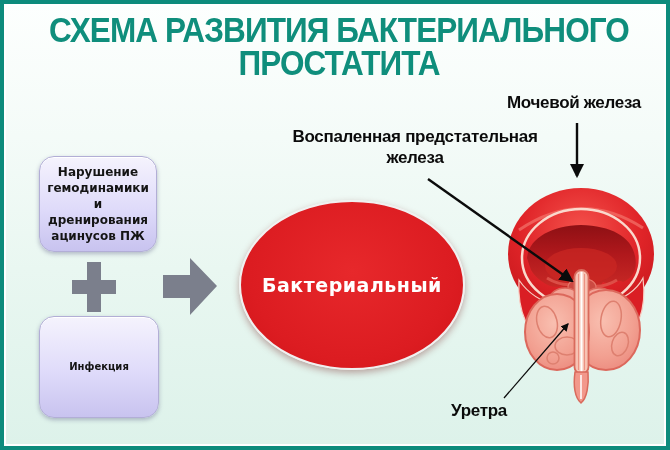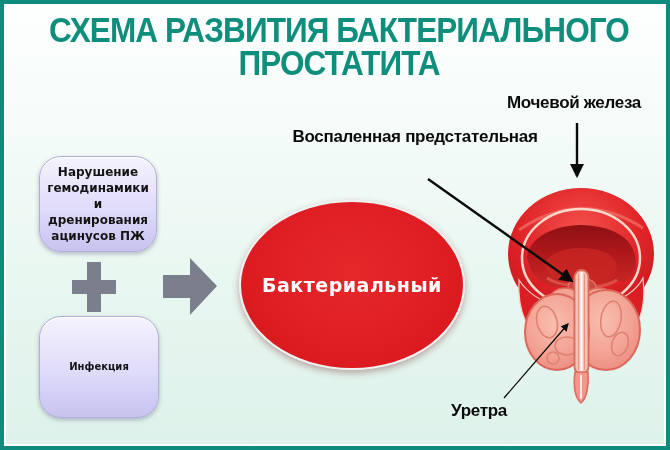--- a/index.html
+++ b/index.html
@@ -11,21 +11,21 @@
     font-family:"Liberation Sans",sans-serif;
   }
   
   .title{
     position:absolute;top:9px;left:0;width:670px;text-align:center;
     color:#0f8e7c;font-weight:bold;font-size:35px;line-height:33px;
     letter-spacing:-1px;transform:scaleX(.9);transform-origin:50% 0;
   }
   
   .cause-box{
-    position:absolute;border-radius:22px;
+    position:absolute;border-radius:15px;
     background:linear-gradient(180deg,#f5f3fd 0%,#dfdbfa 55%,#c8c3ef 100%);
     border:1px solid #b2aed6;
     box-shadow:0 2px 4px rgba(90,90,130,.4), inset 0 1px 0 #ffffff;
     display:flex;align-items:center;justify-content:center;text-align:center;
     font-family:"DejaVu Sans",sans-serif;font-weight:bold;color:#141414;
   }
   .box1{left:35px;top:152px;width:118px;height:96px;font-size:12px;line-height:16px;padding:2px 6px;box-sizing:border-box;}
   .box2{left:35px;top:312px;width:118px;height:100px;font-size:10px;line-height:18px;}
   .plus{position:absolute;left:68px;top:258px;width:44px;height:50px;}
   .plus .h{position:absolute;left:0;top:18px;width:44px;height:14px;background:#7b7f8c;}
@@ -140,20 +140,21 @@
         <path d="M 86,200 C 84,214 86,226 92,231 C 98,226 100,213 99,200 Z" fill="#f2988b" stroke="#d96a5c" stroke-width="1.5"></path>
         <line x1="92" y1="203" x2="92" y2="227" stroke="#ffffff" stroke-width="1.5"></line>
       </g>
     </g>
   </svg>
 
   <div class="anat-label lbl-bladder">Мочевой железа</div>
 
   <div class="anat-label lbl-prostate">
     <div>Воспаленная предстательная</div>
+    <div>железа</div>
   </div>
 
   <div class="anat-label lbl-urethra">Уретра</div>
 
   <svg class="arrows-svg" width="670" height="450" viewBox="0 0 670 450">
     <defs>
       <marker id="ah" viewBox="0 0 10 10" refX="8.5" refY="5" markerWidth="14" markerHeight="14" markerUnits="userSpaceOnUse" orient="auto">
         <path d="M0,0 L10,5 L0,10 Z" fill="#0b0b0b"></path>
       </marker>
       <marker id="ahs" viewBox="0 0 10 10" refX="8.5" refY="5" markerWidth="8" markerHeight="8" markerUnits="userSpaceOnUse" orient="auto">

